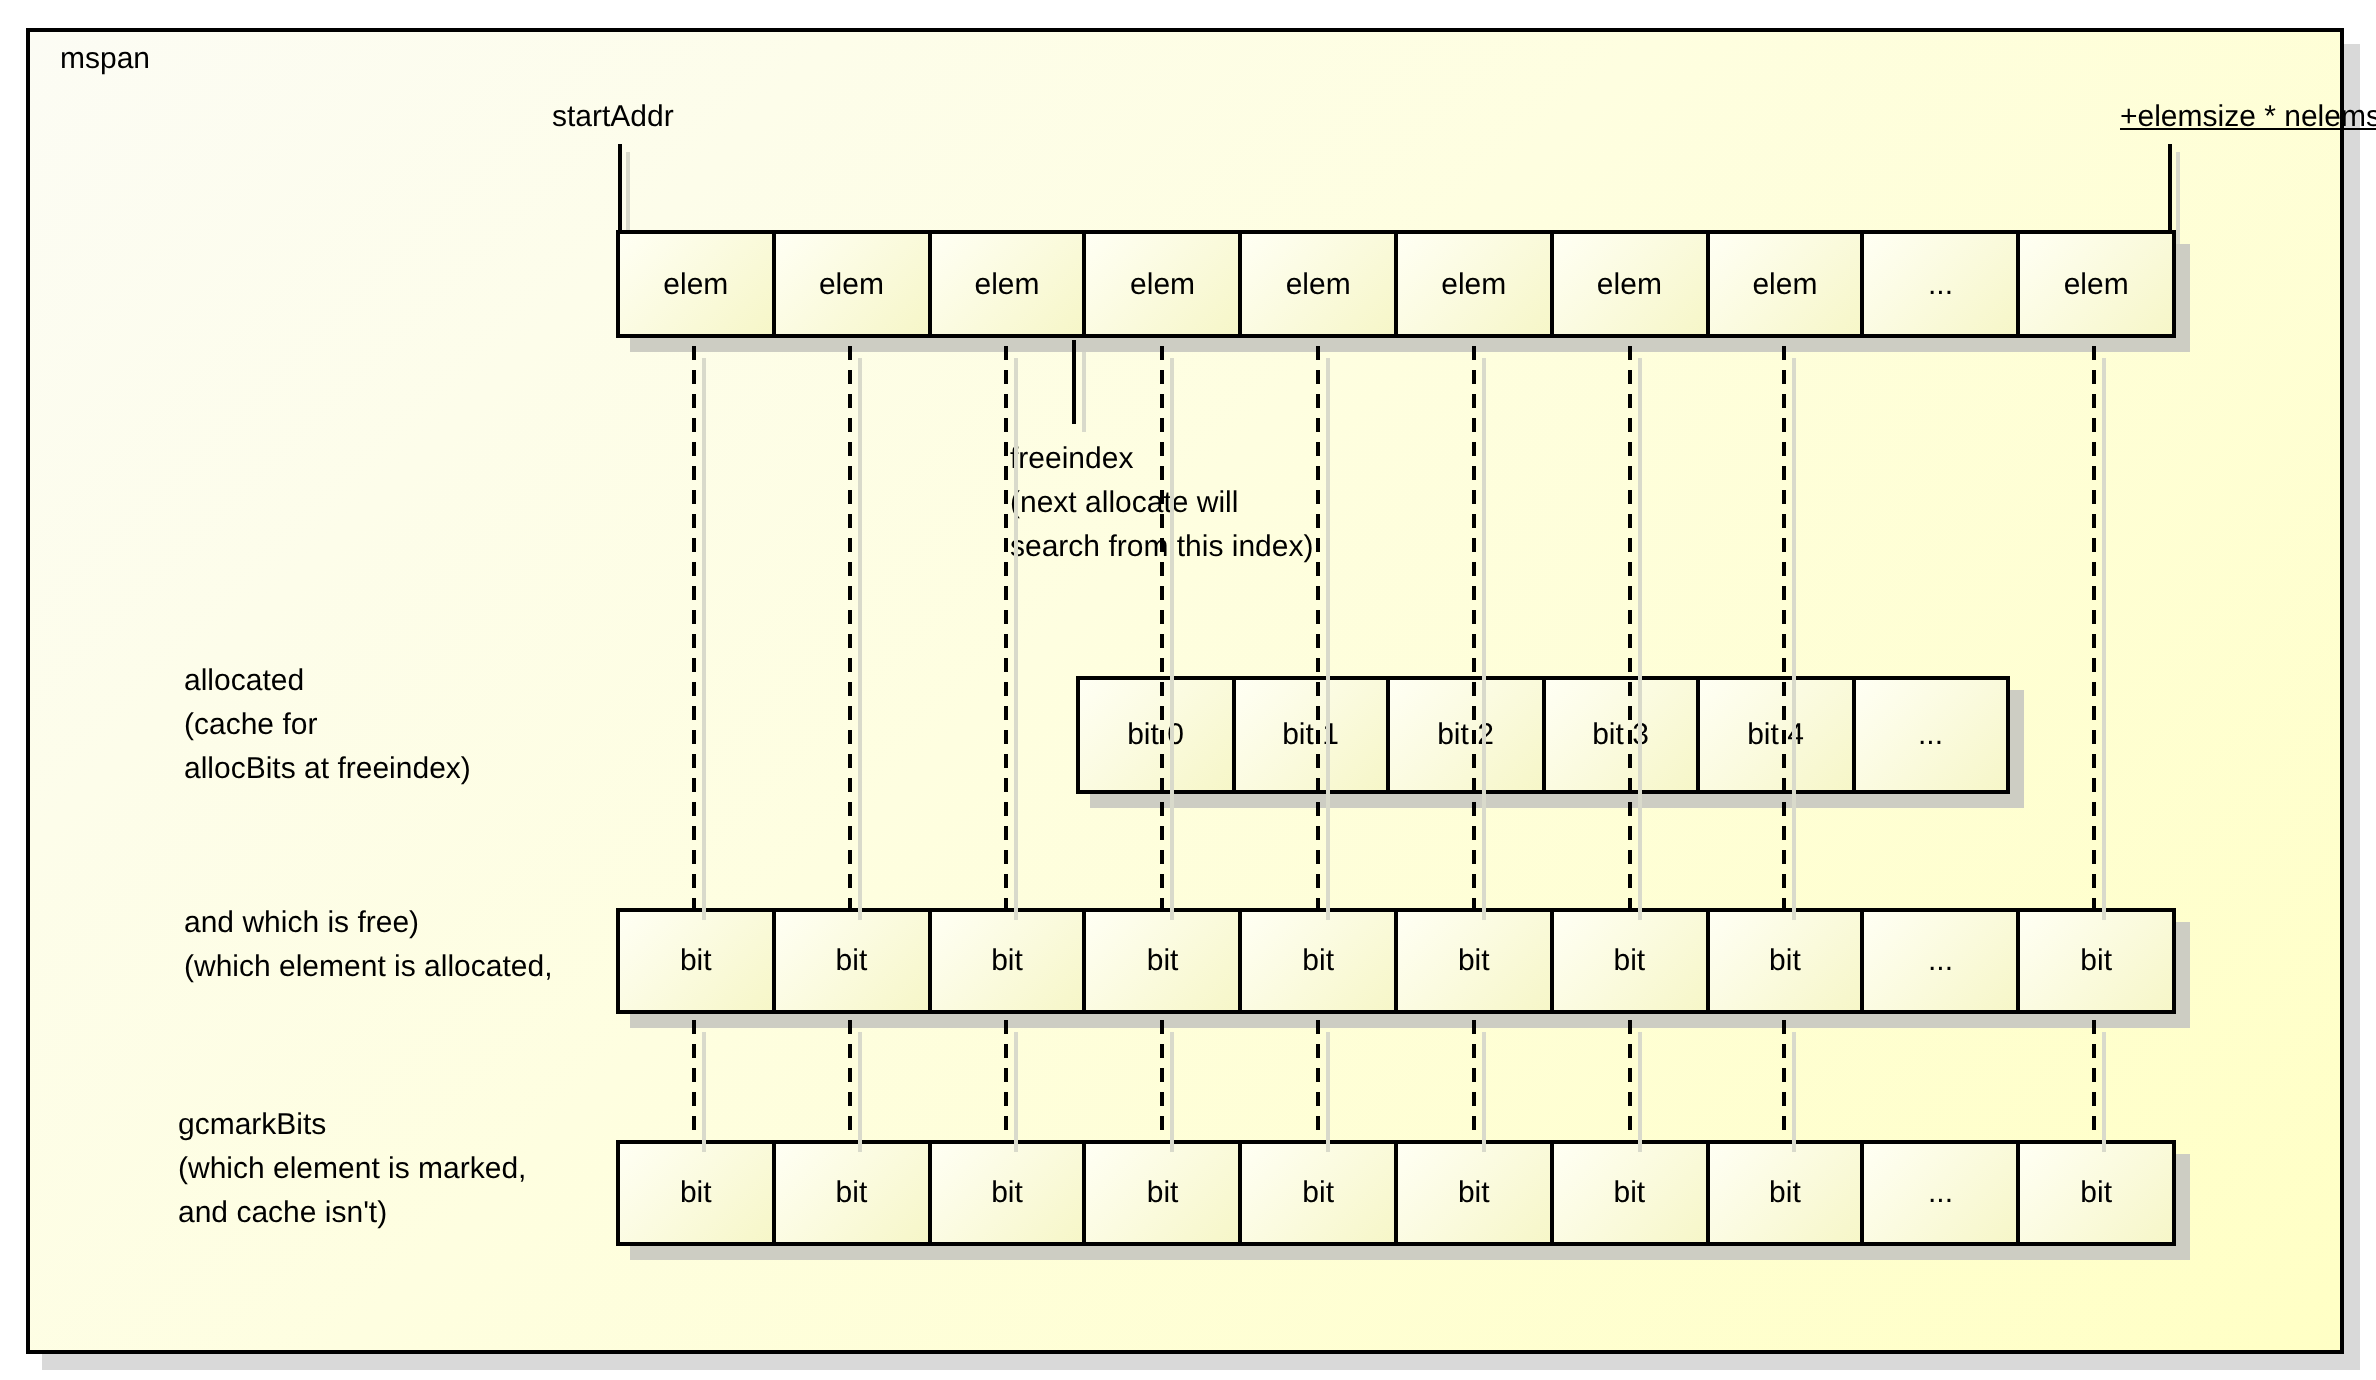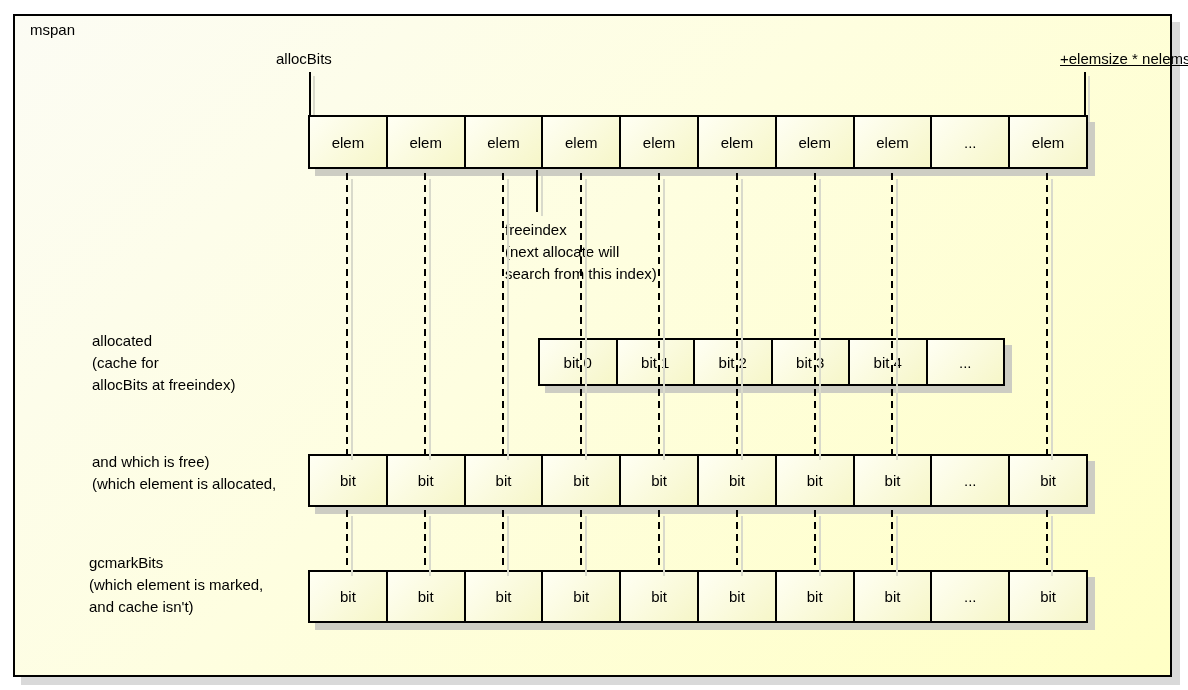--- a/index.html
+++ b/index.html
@@ -76,21 +76,21 @@
 </style>
 </head>
 <body>
 
 <div class="page">
 
   <div class="outer-box"></div>
 
   <div class="diagram-title">mspan</div>
 
-  <div class="label" style="left:276px; top:48px;">allocBits</div>
+  <div class="label" style="left:276px; top:48px;">startAddr</div>
   <div class="tick-shadow" style="left:313px; top:76px; height:58px;"></div>
   <div class="tick" style="left:309px; top:72px; height:44px;"></div>
 
   <div class="label" style="left:1060px; top:48px;text-decoration:underline;">+elemsize * nelems</div>
   <div class="tick-shadow" style="left:1088px; top:76px; height:58px;"></div>
   <div class="tick" style="left:1084px; top:72px; height:44px;"></div>
 
   <div class="row" style="left:308px; top:115px; width:780px; height:54px;">
       <div class="cell">elem</div>
       <div class="cell">elem</div>
@@ -110,21 +110,21 @@
     <div>freeindex</div>
     <div>(next allocate will</div>
     <div>search from this index)</div>
   </div>
 
   <div class="label" style="left:92px; top:330px;">
     <div>allocated</div>
     <div>(cache for</div>
     <div>allocBits at freeindex)</div>
   </div>
-  <div class="row" style="left:538px; top:338px; width:467px; height:48px;">
+  <div class="row" style="left:538px; top:338px; width:467px; height:59px;">
       <div class="cell">bit 0</div>
       <div class="cell">bit 1</div>
       <div class="cell">bit 2</div>
       <div class="cell">bit 3</div>
       <div class="cell">bit 4</div>
       <div class="cell">...</div>
     </div>
 
   <div class="label" style="left:92px; top:451px;">
     <div>and which is free)</div>

